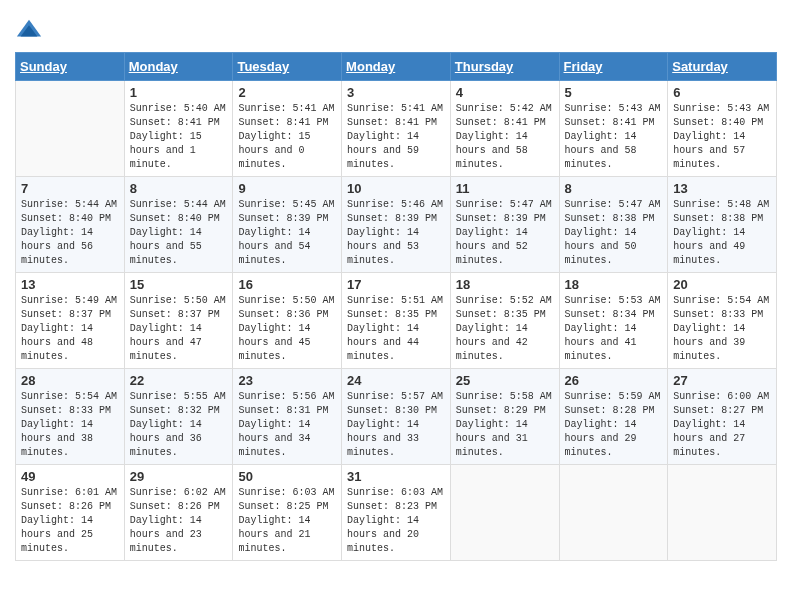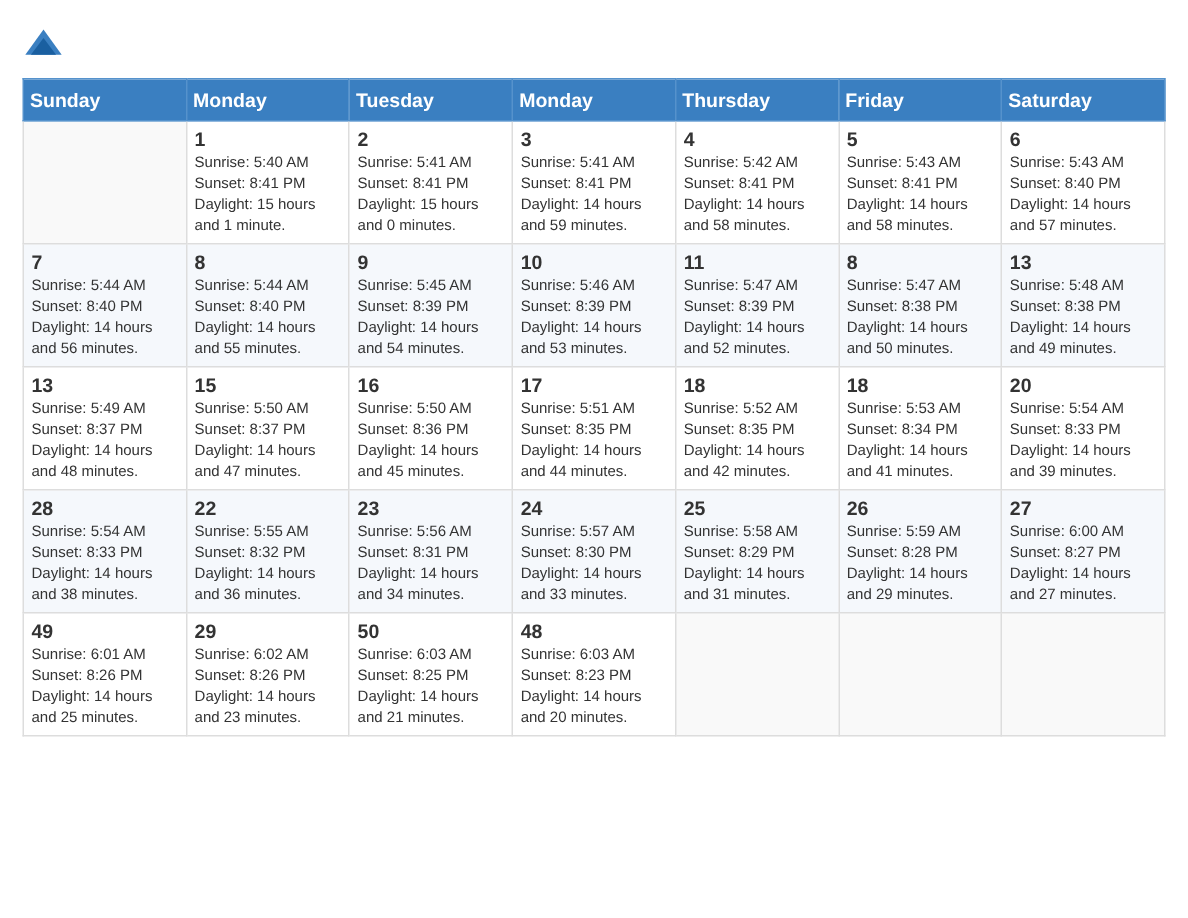--- a/index.html
+++ b/index.html
@@ -61,20 +61,21 @@
       border: 1px solid #ccc;
     }
     .calendar th {
       background-color: #3a7fc1;
       color: #fff;
       font-size: 13px;
       font-weight: bold;
       padding: 6px 4px;
       text-align: left;
       border: 1px solid #5592cc;
+      text-decoration: underline;
     }
     .calendar td {
       vertical-align: top;
       padding: 4px 5px;
       border: 1px solid #ddd;
       background: #fff;
       width: 14.28%;
       min-height: 80px;
     }
     .calendar tr:nth-child(even) td {
@@ -87,20 +88,21 @@
       font-weight: bold;
       font-size: 13px;
       color: #333;
       display: block;
       margin-bottom: 2px;
     }
     .day-info {
       font-size: 10px;
       color: #333;
       line-height: 1.4;
+      font-family: Liberation Mono, monospace;
     }
     .empty-cell {
       background: #f9f9f9 !important;
     }
     
     .row-odd td { background-color: #fff; }
     .row-even td { background-color: #eef3fa; }
   </style>
 </head>
 <body>
@@ -259,21 +261,21 @@
         </td>
         <td>
           <span class="day-number">29</span>
           <div class="day-info">Sunrise: 6:02 AM<br>Sunset: 8:26 PM<br>Daylight: 14 hours and 23 minutes.</div>
         </td>
         <td>
           <span class="day-number">50</span>
           <div class="day-info">Sunrise: 6:03 AM<br>Sunset: 8:25 PM<br>Daylight: 14 hours and 21 minutes.</div>
         </td>
         <td>
-          <span class="day-number">48</span>
+          <span class="day-number">31</span>
           <div class="day-info">Sunrise: 6:03 AM<br>Sunset: 8:23 PM<br>Daylight: 14 hours and 20 minutes.</div>
         </td>
         <td class="empty-cell"></td>
         <td class="empty-cell"></td>
         <td class="empty-cell"></td>
       </tr>
     </tbody>
 </table>
 
 </body></html>

